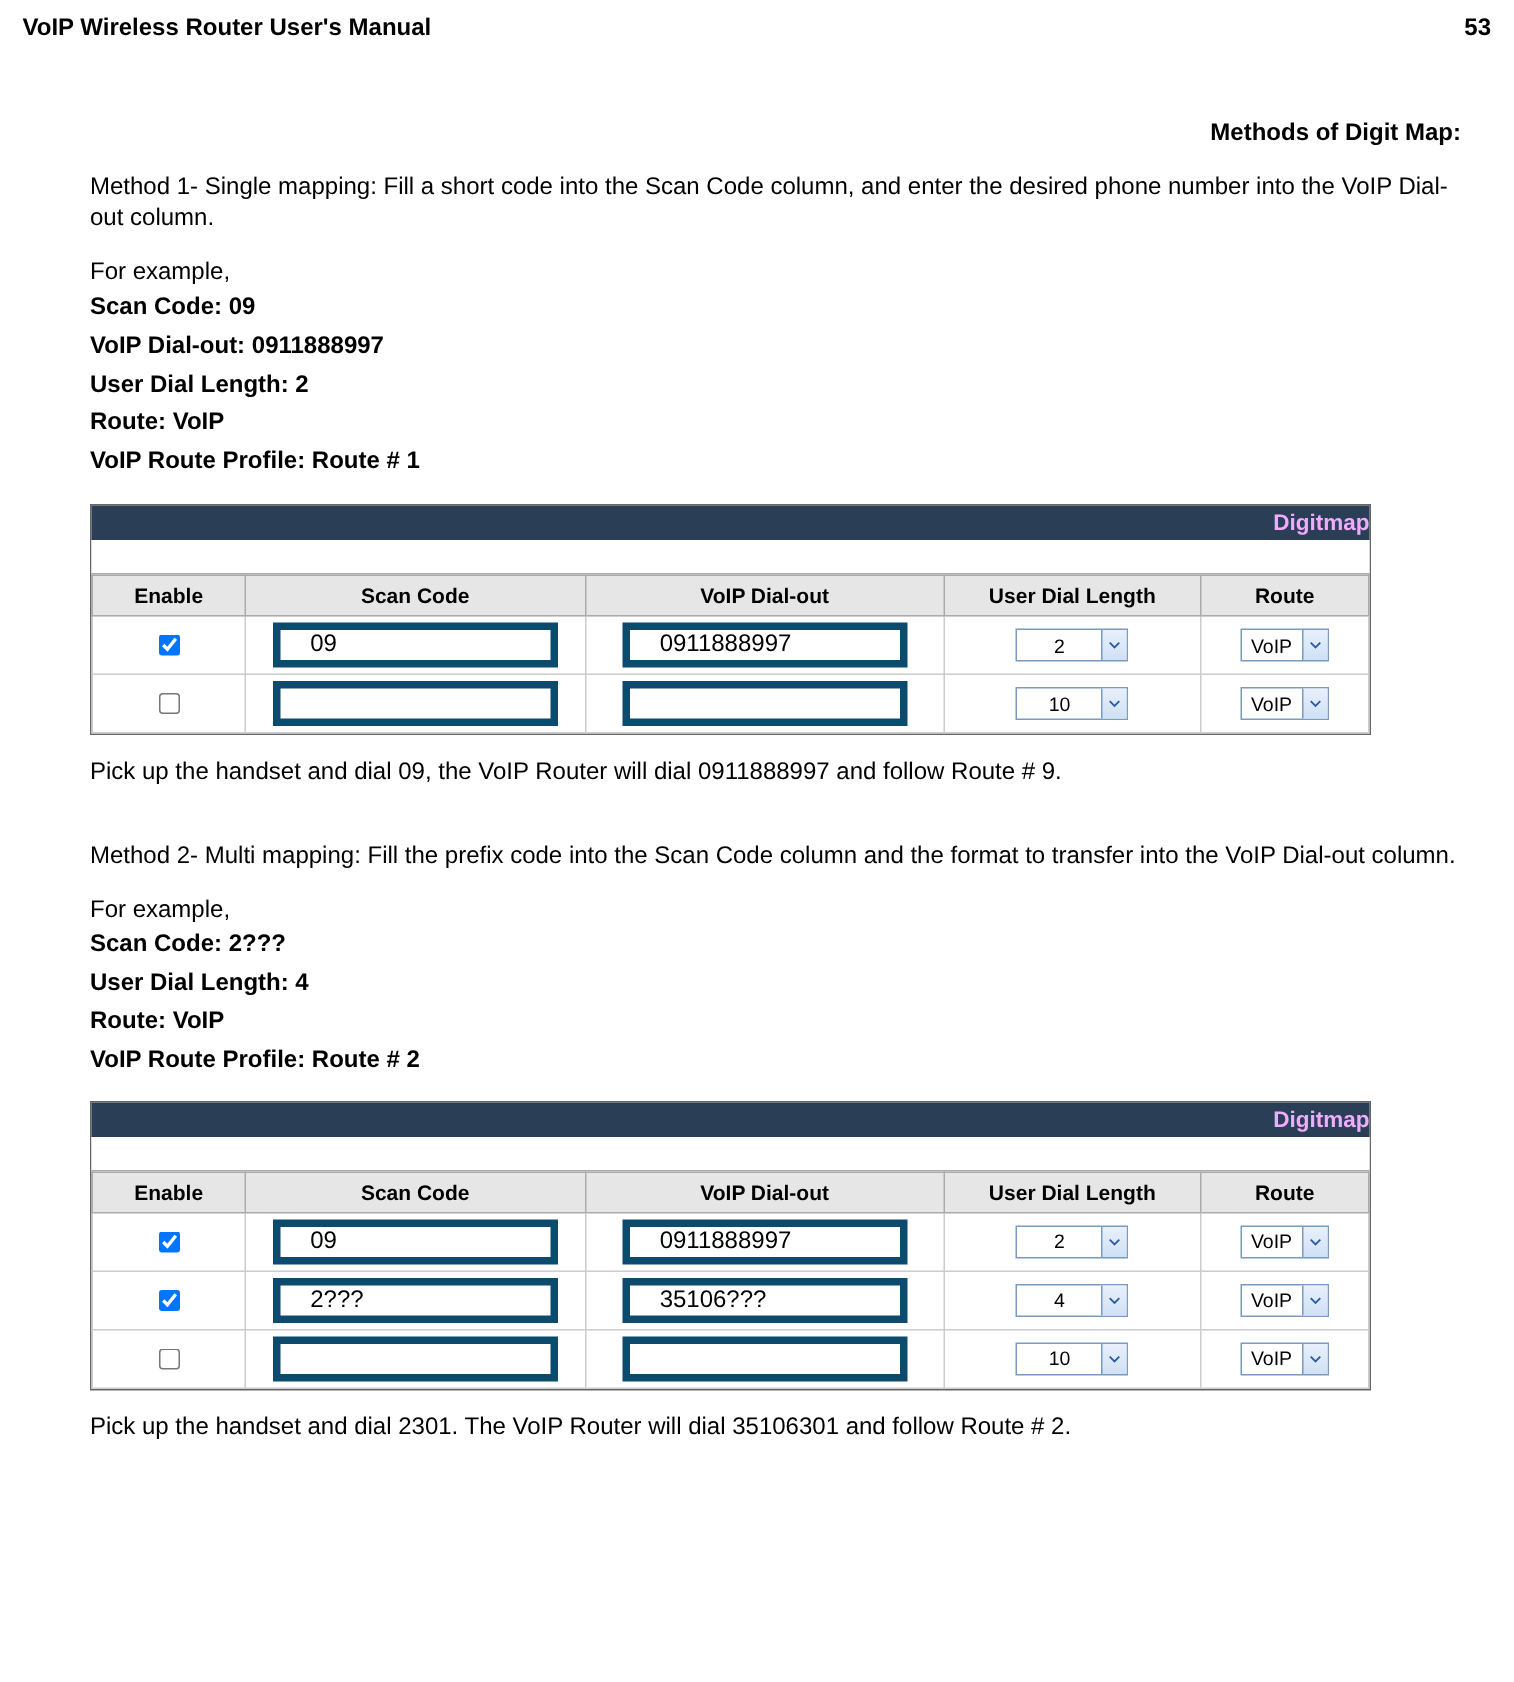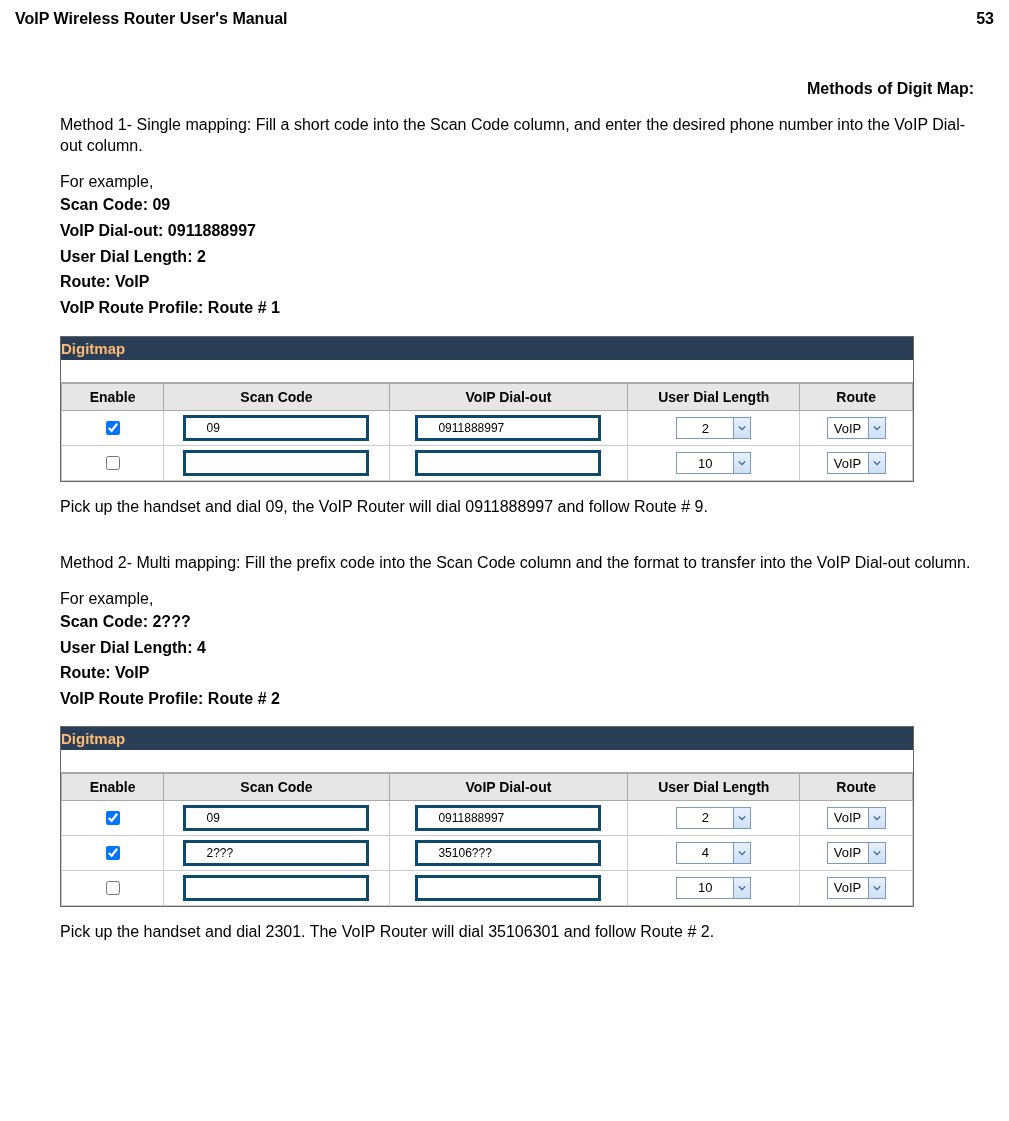--- a/index.html
+++ b/index.html
@@ -36,22 +36,22 @@
 
   
   .digitmap {
     border: 1px solid #666;
     margin: 14px 0 14px 0;
     width: 852px;
     background: #fff;
   }
   .dm-title {
     background: #2a3f55;
-    color: #fdba74;
-    text-align: left;
+    color: #f0abfc;
+    text-align: right;
     font-weight: bold;
     padding: 3px 0;
     font-size: 15px;
   }
   .dm-spacer {
     height: 22px;
     background: #fff;
     border-bottom: 1px solid #aaa;
   }
   table.dm {
@@ -78,22 +78,22 @@
   .col-dial   { width: 220px; }
   .col-len    { width: 180px; }
   .col-route  { width: 90px; }
 
   input.cb {
     width: 14px; height: 14px;
   }
   input.txt {
     width: 140px;
     height: 18px;
-    border: 3px solid #0c4a6e;
-    font-size: 12px;
+    border: 5px solid #0c4a6e;
+    font-size: 16px;
     padding: 1px 20px;
     box-sizing: content-box;
   }
   .sel {
     display: inline-flex;
     align-items: center;
     border: 1px solid #7a9ac0;
     height: 20px;
     background: #fff;
     font-size: 13px;

